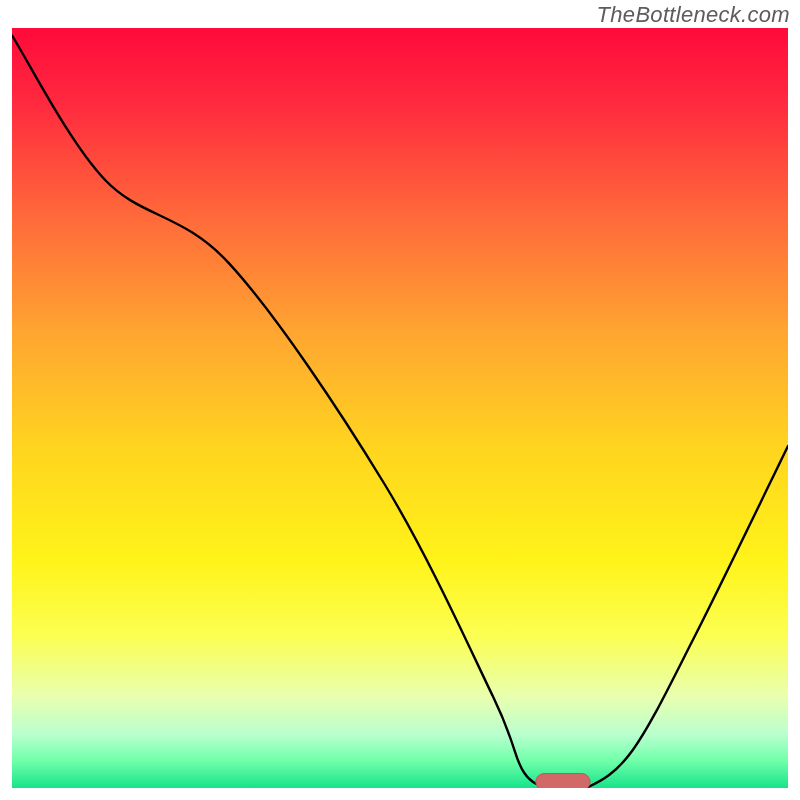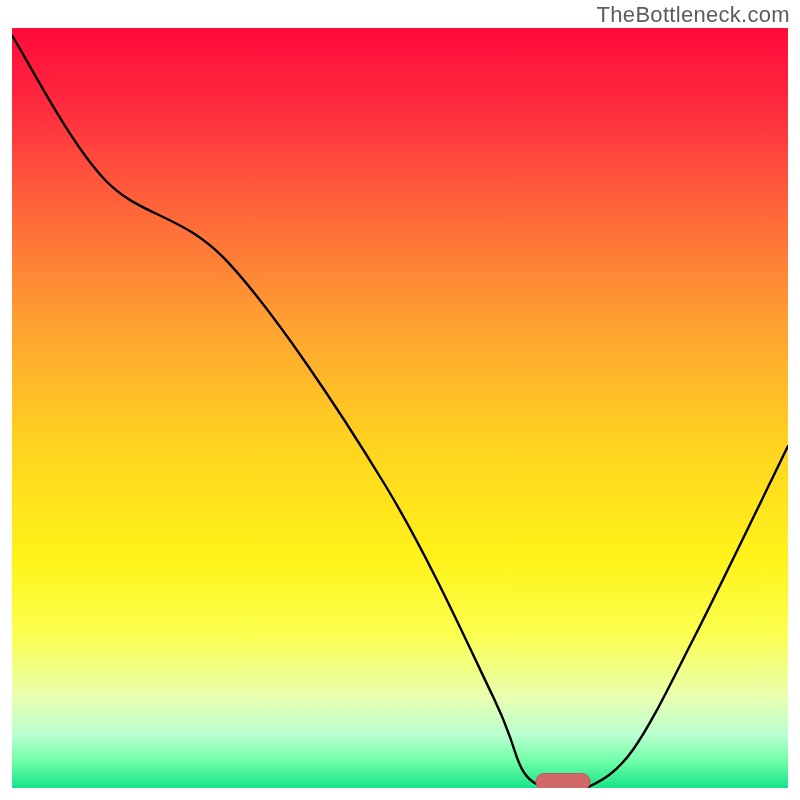--- a/index.html
+++ b/index.html
@@ -8,20 +8,21 @@
     width: 800px;
     height: 800px;
     overflow: hidden;
     background: #fff;
     font-family: Arial, Helvetica, sans-serif;
   }
   .stage {
     position: relative;
     width: 800px;
     height: 732px;
+    font-style: italic;
   }
   .watermark {
     position: absolute;
     top: 2px;
     right: 10px;
     color: #5c5c5c;
     font-size: 22px;
     letter-spacing: 0.3px;
     user-select: none;
   }

